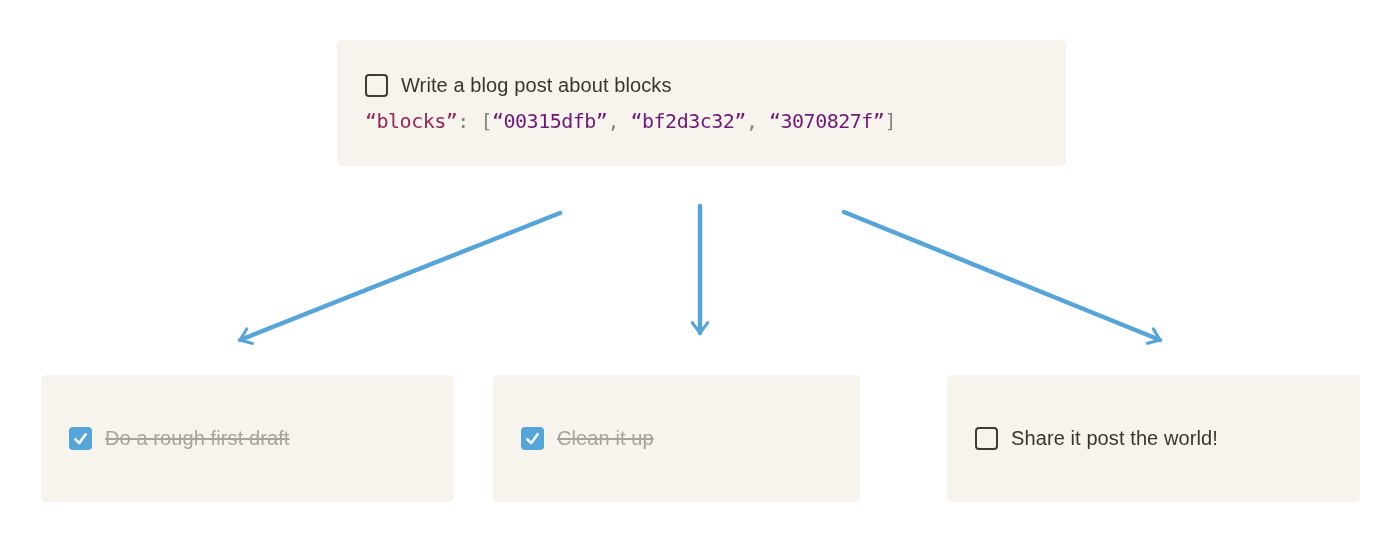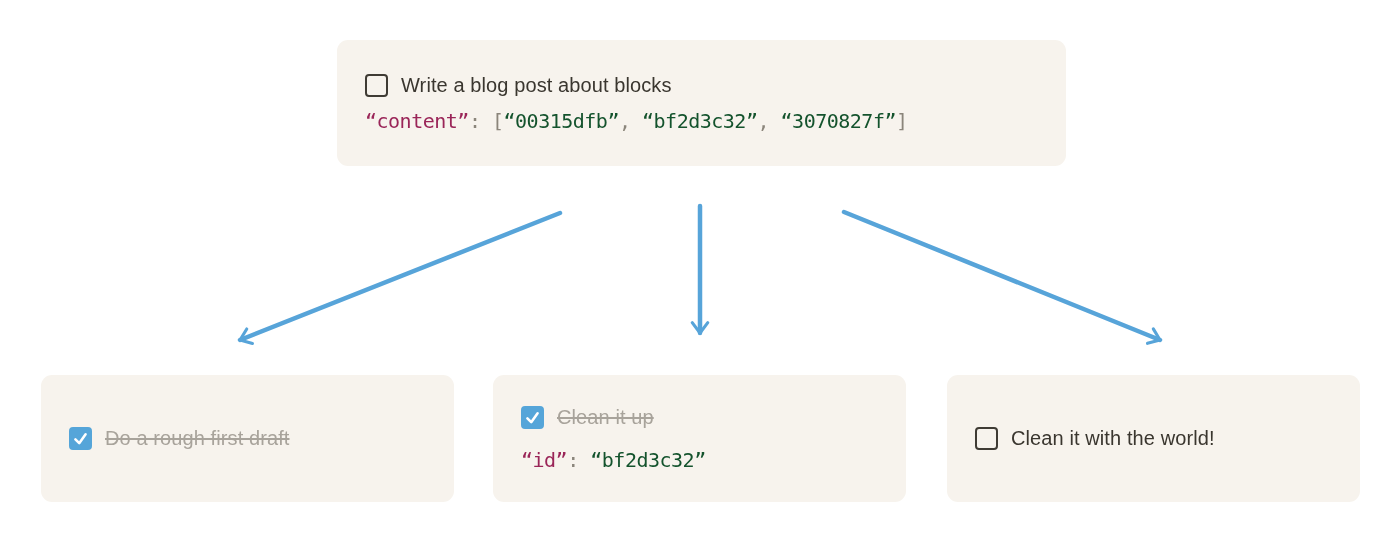--- a/index.html
+++ b/index.html
@@ -10,31 +10,31 @@
     position: relative;
     width: 1400px;
     height: 544px;
     background: #ffffff;
     overflow: hidden;
   }
 
   .block-card {
     position: absolute;
     background: #f7f3ed;
-    border-radius: 11px;
+    border-radius: 5px;
     display: flex;
     flex-direction: column;
     justify-content: center;
     gap: 9px;
     padding: 20px 28px;
   }
 
   .card-parent { left: 337px; top: 40px;  width: 729px; height: 126px; }
   .card-child-1 { left: 41px;  top: 375px; width: 413px; height: 127px; }
-  .card-child-2 { left: 493px; top: 375px; width: 413px; height: 127px; gap: 16px; }
+  .card-child-2 { left: 493px; top: 375px; width: 367px; height: 127px; gap: 16px; }
   .card-child-3 { left: 947px; top: 375px; width: 413px; height: 127px; }
 
   .todo-row {
     display: flex;
     align-items: center;
     gap: 13px;
     height: 26px;
   }
 
   .checkbox {
@@ -68,41 +68,41 @@
 
   .code-line {
     font-family: "DejaVu Sans Mono", monospace;
     font-size: 20px;
     line-height: 26px;
     white-space: pre;
     letter-spacing: -0.5px;
   }
   .code-key    { color: #9a2558; }
   .code-punct  { color: #8b857b; }
-  .code-string { color: #14532d; }
+  .code-string { color: #701a75; }
 
   .arrows {
     position: absolute;
     left: 0; top: 0;
     width: 1400px;
     height: 544px;
     pointer-events: none;
   }
 </style>
 </head>
 <body>
 
 <div class="canvas">
 
   <div class="block-card card-parent">
     <div class="todo-row">
       <span class="checkbox"></span>
       <span class="todo-label">Write a blog post about blocks</span>
     </div>
-    <div class="code-line"><span class="code-key">“content”</span><span class="code-punct">: </span><span class="code-punct">[</span><span class="code-string">“00315dfb”</span><span class="code-punct">, </span><span class="code-string">“bf2d3c32”</span><span class="code-punct">, </span><span class="code-string">“3070827f”</span><span class="code-punct">]</span></div>
+    <div class="code-line"><span class="code-key">“blocks”</span><span class="code-punct">: </span><span class="code-punct">[</span><span class="code-string">“00315dfb”</span><span class="code-punct">, </span><span class="code-string">“bf2d3c32”</span><span class="code-punct">, </span><span class="code-string">“3070827f”</span><span class="code-punct">]</span></div>
   </div>
 
   <svg class="arrows" viewBox="0 0 1400 544">
     <defs>
       <marker id="ah" viewBox="0 0 12 12" refX="8.5" refY="6" markerWidth="4.6" markerHeight="4.6" orient="auto" markerUnits="strokeWidth">
         <path d="M 2.5 1.5 L 8.5 6 L 2.5 10.5" fill="none" stroke="#57a4d9" stroke-width="1.8" stroke-linecap="round" stroke-linejoin="round"></path>
       </marker>
     </defs>
     <line x1="560" y1="213" x2="240" y2="340" stroke="#57a4d9" stroke-width="4.5" stroke-linecap="round" marker-end="url(#ah)"></line>
     <line x1="700" y1="206" x2="700" y2="333" stroke="#57a4d9" stroke-width="4.5" stroke-linecap="round" marker-end="url(#ah)"></line>
@@ -122,23 +122,22 @@
 
   <div class="block-card card-child-2">
     <div class="todo-row">
       <span class="checkbox checked">
         <svg width="17" height="17" viewBox="0 0 20 20">
           <polyline points="4,11 8.5,15.5 16,5" fill="none" stroke="#ffffff" stroke-width="3" stroke-linecap="round" stroke-linejoin="round"></polyline>
         </svg>
       </span>
       <span class="todo-label done">Clean it up</span>
     </div>
-    <div class="code-line"><span class="code-key">“id”</span><span class="code-punct">: </span><span class="code-string">“bf2d3c32”</span></div>
   </div>
 
   <div class="block-card card-child-3">
     <div class="todo-row">
       <span class="checkbox"></span>
-      <span class="todo-label">Clean it with the world!</span>
+      <span class="todo-label">Share it post the world!</span>
     </div>
   </div>
 
 </div>
 
 </body></html>

